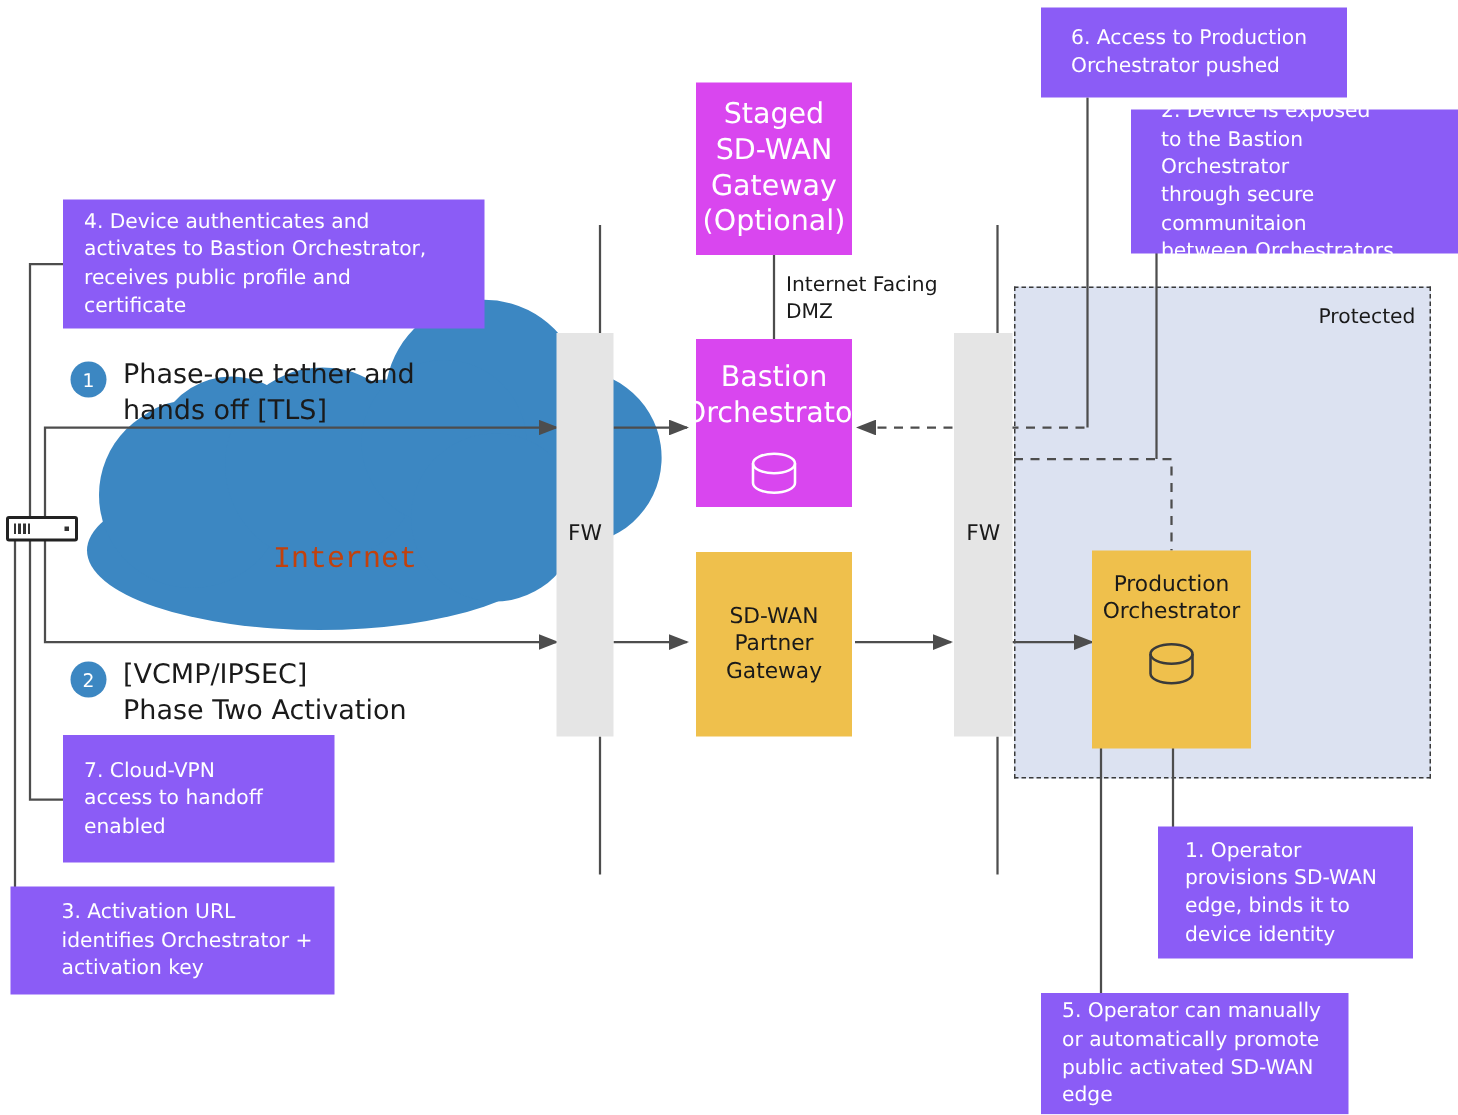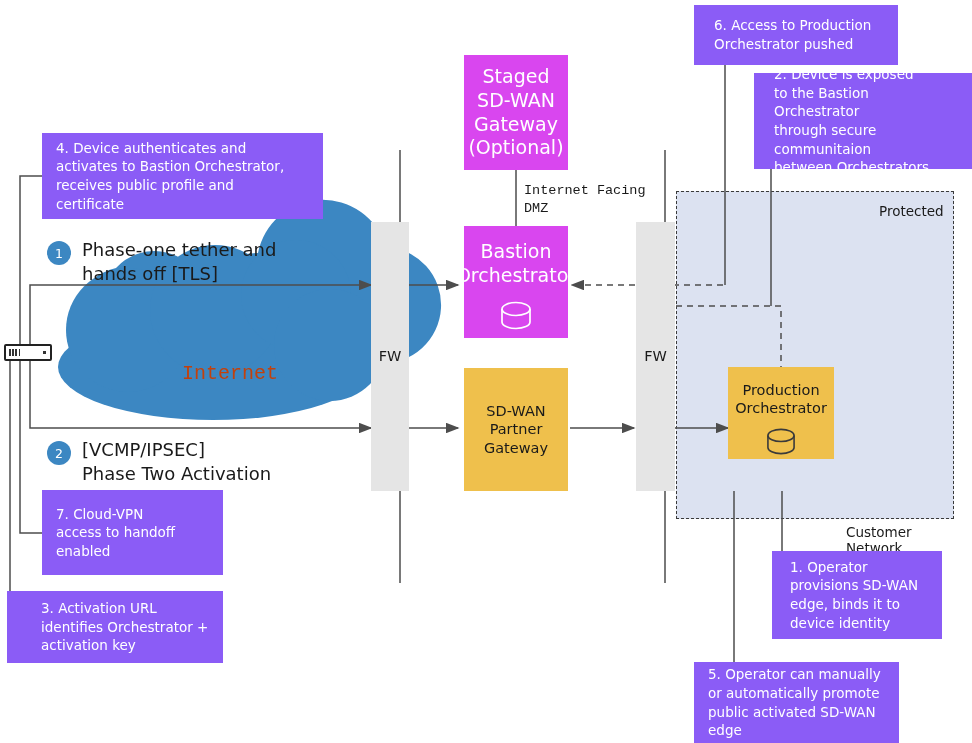--- a/index.html
+++ b/index.html
@@ -79,21 +79,20 @@
     line-height: 1.32;
     white-space: pre-line;
   }
   
   .freetext {
     position: absolute;
     font-size: 13.5px;
     color: #1a1a1a;
     line-height: 1.32;
     white-space: pre-line;
-    font-family: Liberation Mono, monospace;
   }
   
   .zone {
     position: absolute;
     box-sizing: border-box;
     background: #DCE2F1;
     border: 1.6px dashed #3a3a3a;
   }
   .zone-label {
     position: absolute;
@@ -142,21 +141,20 @@
 </style>
 </head>
 <body>
 
 <div id="canvas">
 
   <div class="zone" style="left:676px; top:191px; width:278px; height:328px;"></div>
 
   <div class="zone-label" style="left:879px; top:203px;">Protected</div>
 
-  <div class="zone-label" style="left:846px; top:524px;">Customer Network</div>
 
   <svg id="cloudlayer" viewBox="0 0 972 743">
     <path d="M 205 291
              a 56 56 0 0 1 53 -38
              a 66 66 0 0 1 128 -6
              a 58 58 0 0 1 -6 116
              L 122 363
              a 48 48 0 0 1 -6 -95
              a 52 52 0 0 1 89 23 Z" fill="#3C87C2"></path>
     <ellipse cx="213" cy="367" rx="155" ry="53" fill="#3C87C2"></ellipse>
@@ -239,21 +237,21 @@
       <path d="M 6 9 L 6 22 A 14 6.5 0 0 0 34 22 L 34 9" fill="none" stroke="#ffffff" stroke-width="1.7"></path>
     </svg>
   </div>
 
   <div class="node yellow" style="left:464px; top:368px; width:104px; height:123px;">
     <div class="label">SD-WAN
 Partner
 Gateway</div>
   </div>
 
-  <div class="node yellow" style="left:728px; top:367px; width:106px; height:92px; justify-content:flex-start; padding-top:14px;">
+  <div class="node yellow" style="left:728px; top:367px; width:106px; height:132px; justify-content:flex-start; padding-top:14px;">
     <div class="label">Production
 Orchestrator</div>
     <svg width="40" height="34" viewBox="0 0 40 34" style="margin-top:10px;">
       <ellipse cx="20" cy="9" rx="14" ry="6.5" fill="none" stroke="#3a3a3a" stroke-width="1.7"></ellipse>
       <path d="M 6 9 L 6 22 A 14 6.5 0 0 0 34 22 L 34 9" fill="none" stroke="#3a3a3a" stroke-width="1.7"></path>
     </svg>
   </div>
 
   <div class="node fw" style="left:371px; top:222px; width:38px; height:269px;">
     <div class="label">FW</div>

